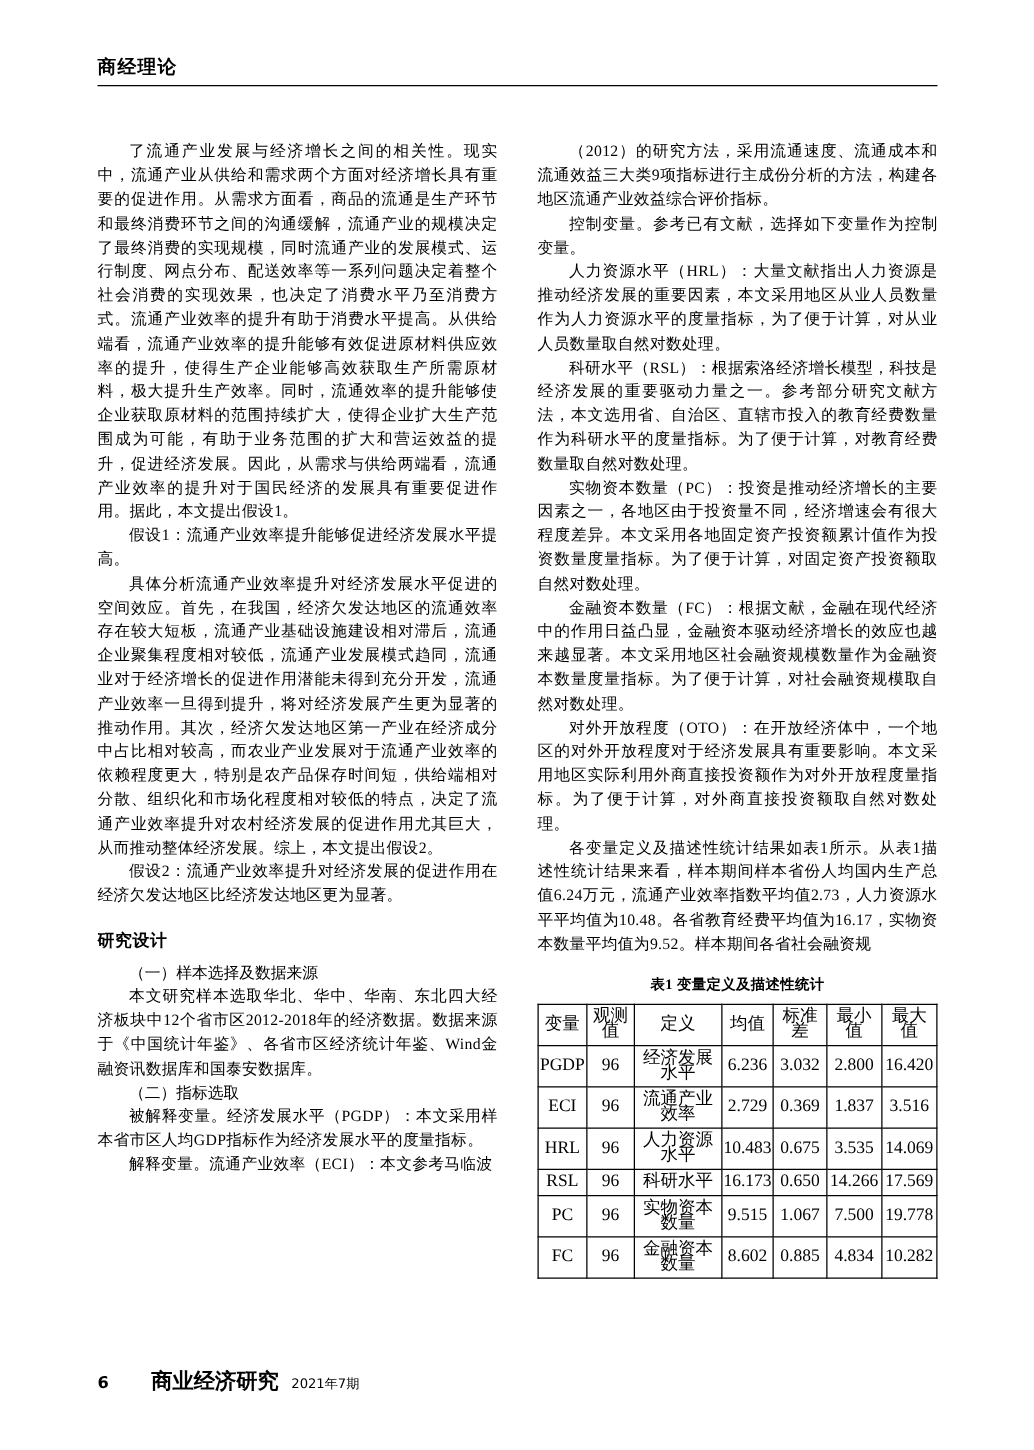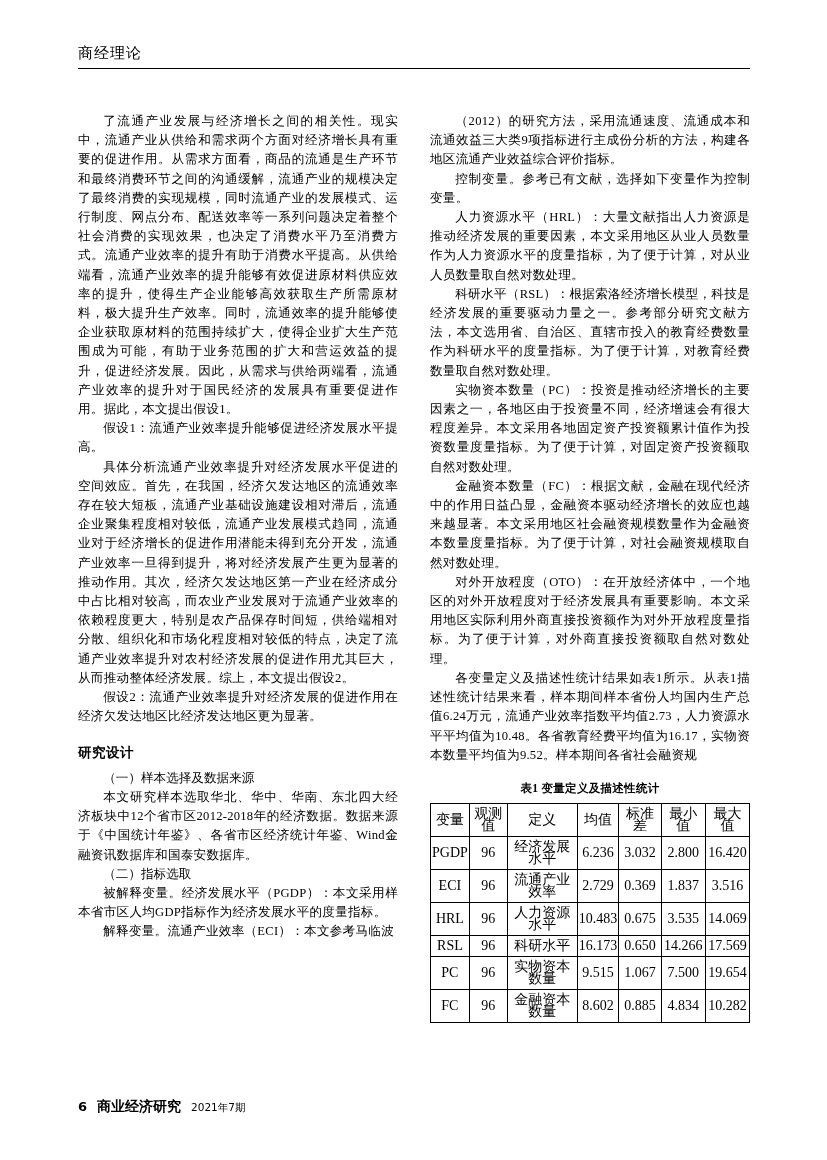--- a/index.html
+++ b/index.html
@@ -24,21 +24,21 @@
   }
   
   .header {
     position: absolute;
     left: 78px;
     top: 44px;
     width: 672px;
   }
   .header-title {
     font-family: "DejaVu Sans", "Liberation Sans", sans-serif;
-    font-weight: normal;
+    font-weight: bold;
     font-size: 15px;
     letter-spacing: 1px;
     color: #000;
     padding-bottom: 5px;
   }
   .header-rule {
     border-bottom: 1.2px solid #000;
     width: 100%;
   }
   
@@ -113,21 +113,22 @@
     align-items: baseline;
     gap: 10px;
     font-family: "DejaVu Sans", "Liberation Sans", sans-serif;
   }
   .footer-page {
     font-weight: bold;
     font-size: 13px;
   }
   .footer-journal {
     font-weight: bold;
-    font-size: 14px;
+    font-size: 17px;
+    margin-left: 24px;
   }
   .footer-issue {
     font-size: 10.5px;
   }
 </style>
 </head>
 <body>
 
 <div class="page">
 
@@ -215,21 +216,21 @@
               <td>14.266</td>
               <td>17.569</td>
             </tr>
             <tr>
               <td>PC</td>
               <td>96</td>
               <td>实物资本数量</td>
               <td>9.515</td>
               <td>1.067</td>
               <td>7.500</td>
-              <td>19.654</td>
+              <td>19.778</td>
             </tr>
             <tr>
               <td>FC</td>
               <td>96</td>
               <td>金融资本数量</td>
               <td>8.602</td>
               <td>0.885</td>
               <td>4.834</td>
               <td>10.282</td>
             </tr>

